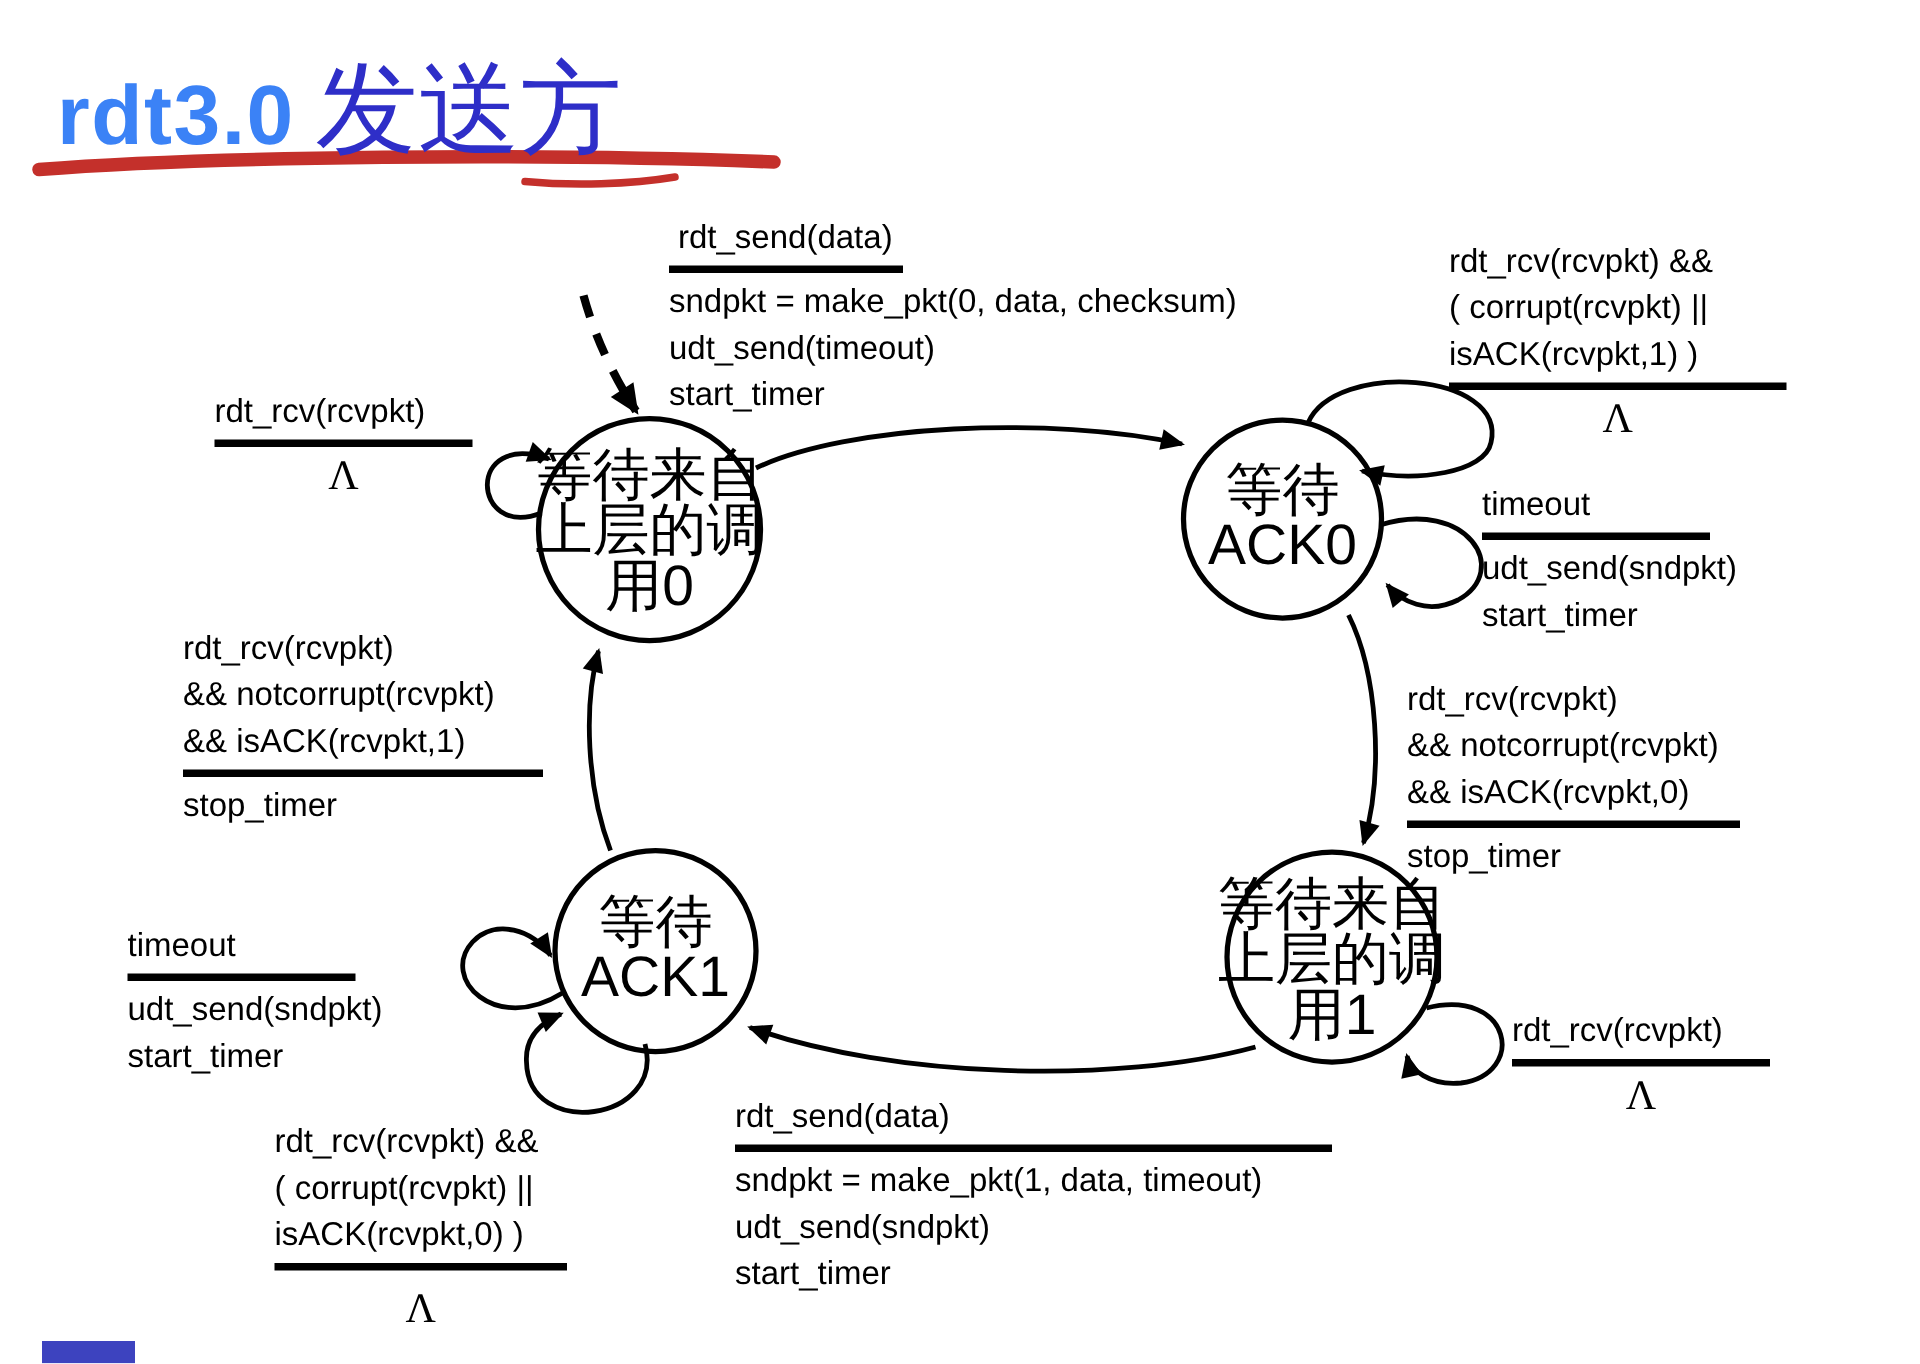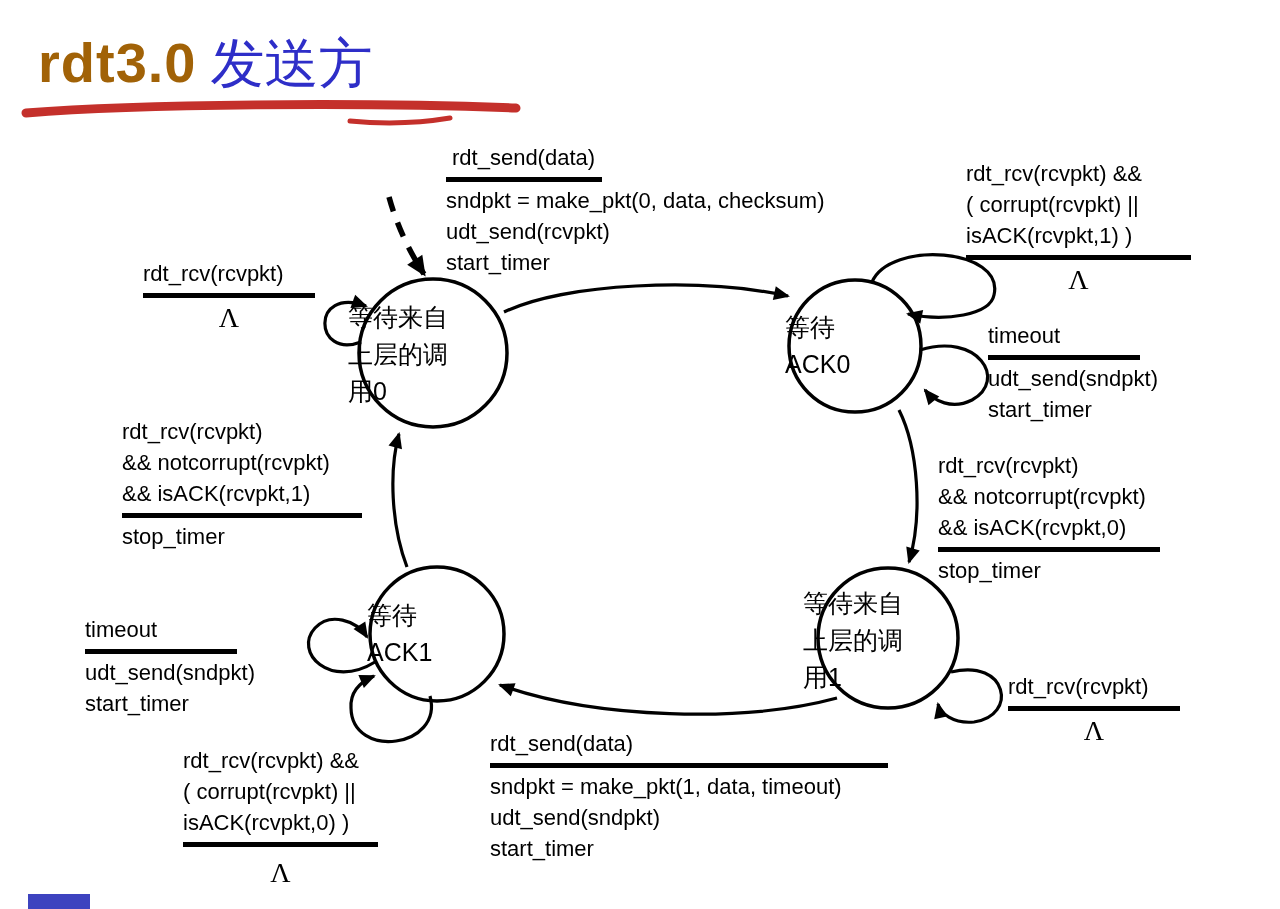--- a/index.html
+++ b/index.html
@@ -1,22 +1,22 @@
 <!DOCTYPE html>
 <html><head>
 <meta charset="utf-8">
 <style>
   html,body{margin:0;padding:0;background:#fff;}
   .stage{position:relative;width:1280px;height:909px;background:#fff;overflow:hidden;
          font-family:"Liberation Sans","DejaVu Sans",sans-serif;color:#000;}
   .stage svg{position:absolute;left:0;top:0;}
   .title{position:absolute;left:38px;top:28px;white-space:nowrap;}
-  .title .t-en{font-size:56px;font-weight:bold;color:#a16207;letter-spacing:1px;}
-  .title .t-cn{font-size:54px;font-weight:normal;color:#2E2EC8;margin-left:14px;}
-  .state-label{position:absolute;white-space:pre;font-size:25px;line-height:37px;}
+  .title .t-en{font-size:56px;font-weight:bold;color:#3b82f6;letter-spacing:1px;}
+  .title .t-cn{font-size:68px;font-weight:normal;color:#2E2EC8;margin-left:14px;}
+  .state-label{position:absolute;text-align:center;white-space:pre;font-size:38px;line-height:37px;}
   .fsm-label{position:absolute;font-size:22px;line-height:31px;}
   .fsm-label .ev,.fsm-label .ac{white-space:pre;}
   .fsm-label .rule{height:5px;background:#000;margin:4px 0 3px 0;width:100%;}
   .fsm-label .ac.lambda{font-family:"Liberation Serif","DejaVu Serif",serif;
                         font-size:28px;text-align:center;margin-top:4px;}
   .footer-bar{position:absolute;left:28px;top:894px;width:62px;height:15px;background:#3D43BF;}
 </style>
 </head>
 <body>
 
@@ -67,21 +67,21 @@
   <div class="state-label" style="left:803px;top:585px;width:170px;">等待来自
 上层的调
 用1</div>
   <div class="state-label" style="left:367px;top:597px;width:140px;">等待
 ACK1</div>
 
   <div class="fsm-label" style="left:446px;top:142px;width:156px;">
     <div class="ev" style="margin-left:6px">rdt_send(data)</div>
     <div class="rule"></div>
     <div class="ac">sndpkt = make_pkt(0, data, checksum)
-udt_send(rcvpkt)
+udt_send(timeout)
 start_timer</div>
   </div>
 
   <div class="fsm-label" style="left:966px;top:158px;width:225px;">
     <div class="ev">rdt_rcv(rcvpkt) &amp;&amp;
 ( corrupt(rcvpkt) ||
 isACK(rcvpkt,1) )</div>
     <div class="rule"></div>
     <div class="ac lambda">Λ</div>
   </div>

